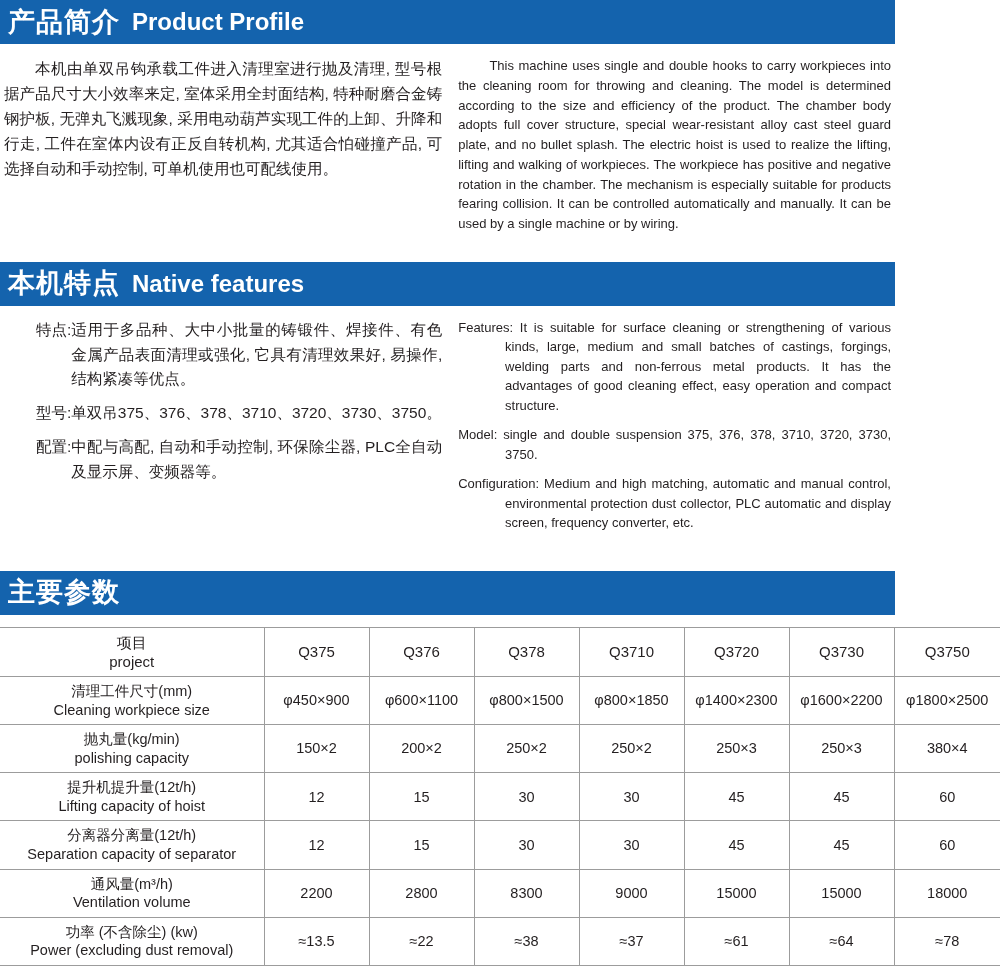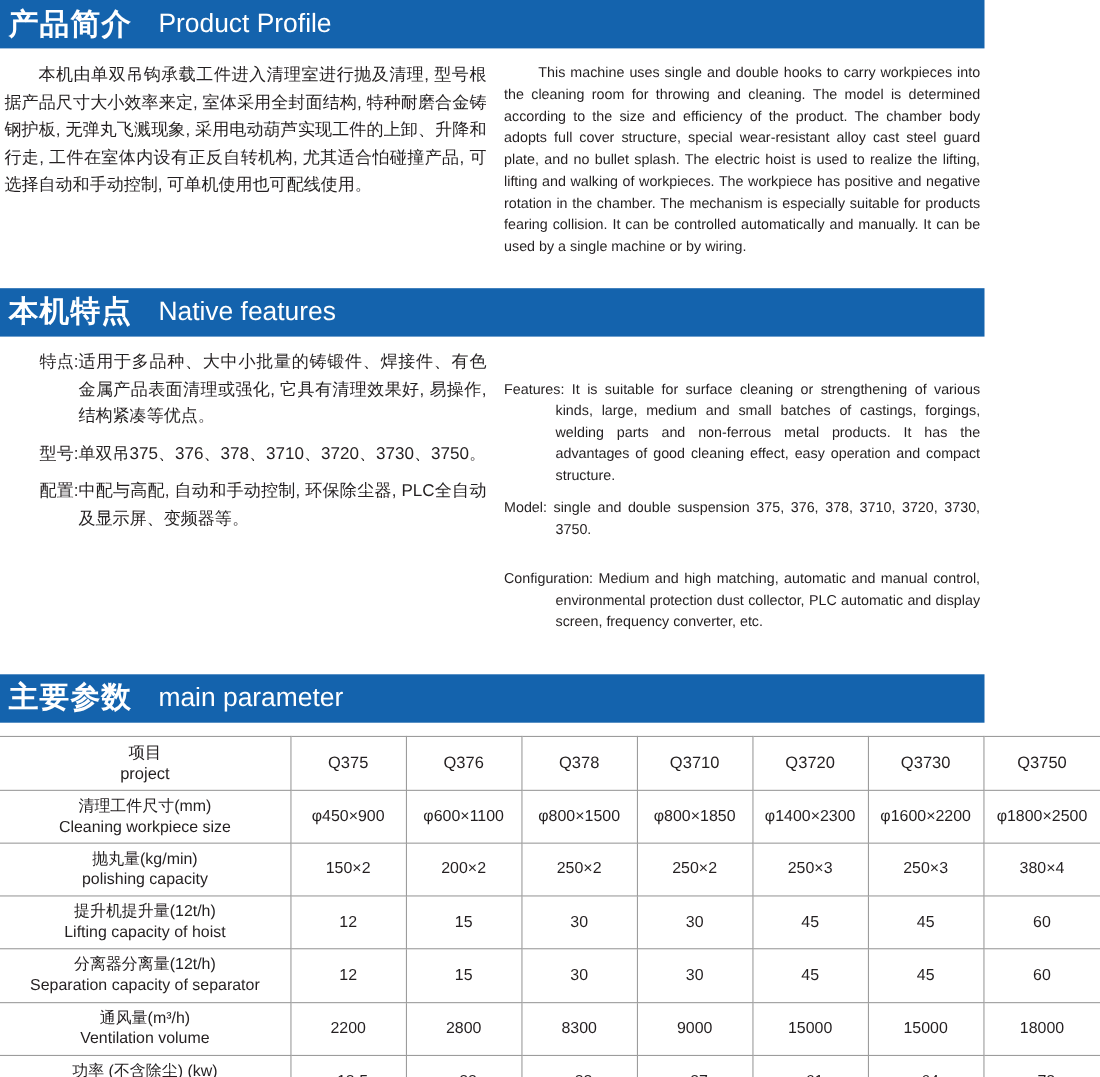--- a/index.html
+++ b/index.html
@@ -33,22 +33,22 @@
   .section-bar .cn {
     color: #ffffff;
     font-size: 27px;
     font-weight: bold;
     letter-spacing: 1px;
     line-height: 1;
   }
   .section-bar .en {
     color: #ffffff;
     font-size: 24px;
-    font-weight: normal;
-    margin-left: 24px;
+    font-weight: bold;
+    margin-left: 12px;
     line-height: 1;
   }
 
   
   .body-block {
     display: flex;
     padding: 12px 4px 0 4px;
     box-sizing: border-box;
   }
   .col-cn {
@@ -100,21 +100,20 @@
     line-height: 1.5;
     margin-bottom: 10px;
     text-align: justify;
     color: #231f20;
     padding-left: 3.6em;
     text-indent: -3.6em;
   }
   .feat-en-row.indent-block {
     padding-left: 3.6em;
     text-indent: -3.6em;
-    margin-top: 26px;
   }
 
   
   .param-table {
     border-collapse: collapse;
     width: 1000px;
     table-layout: fixed;
     margin-top: 0;
   }
   .param-table td {
@@ -190,21 +189,20 @@
       <div class="feat-en-row indent-block">Features: It is suitable for surface cleaning or strengthening of various kinds, large, medium and small batches of castings, forgings, welding parts and non-ferrous metal products. It has the advantages of good cleaning effect, easy operation and compact structure.</div>
       <div class="feat-en-row">Model: single and double suspension 375, 376, 378, 3710, 3720, 3730, 3750.</div>
       <div class="feat-en-row indent-block">Configuration: Medium and high matching, automatic and manual control, environmental protection dust collector, PLC automatic and display screen, frequency converter, etc.</div>
     </div>
   </div>
 
   <div class="spacer-28"></div>
 
   <div class="section-bar">
     <span class="cn">主要参数</span>
-    <span class="en">main parameter</span>
   </div>
 
   <div class="spacer-12"></div>
 
   <table class="param-table">
     <colgroup>
       <col style="width:264px">
       <col style="width:105px">
       <col style="width:105px">
       <col style="width:105px">

